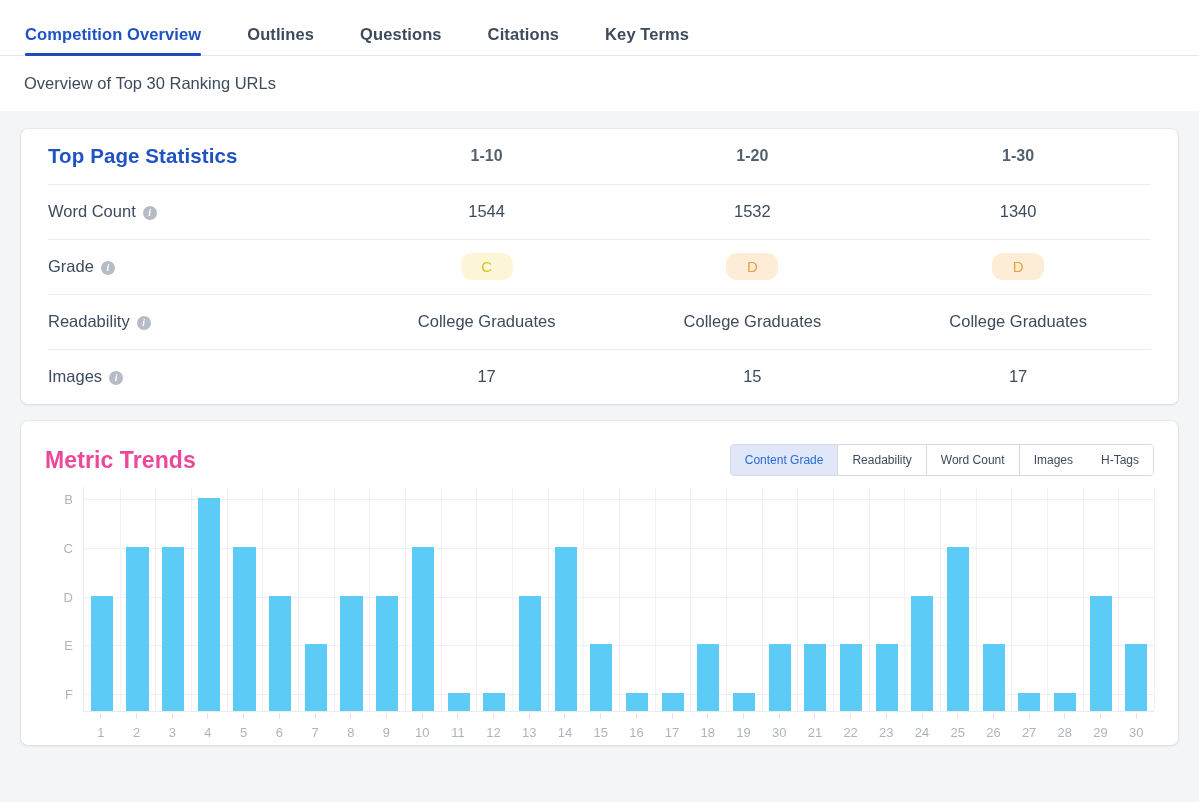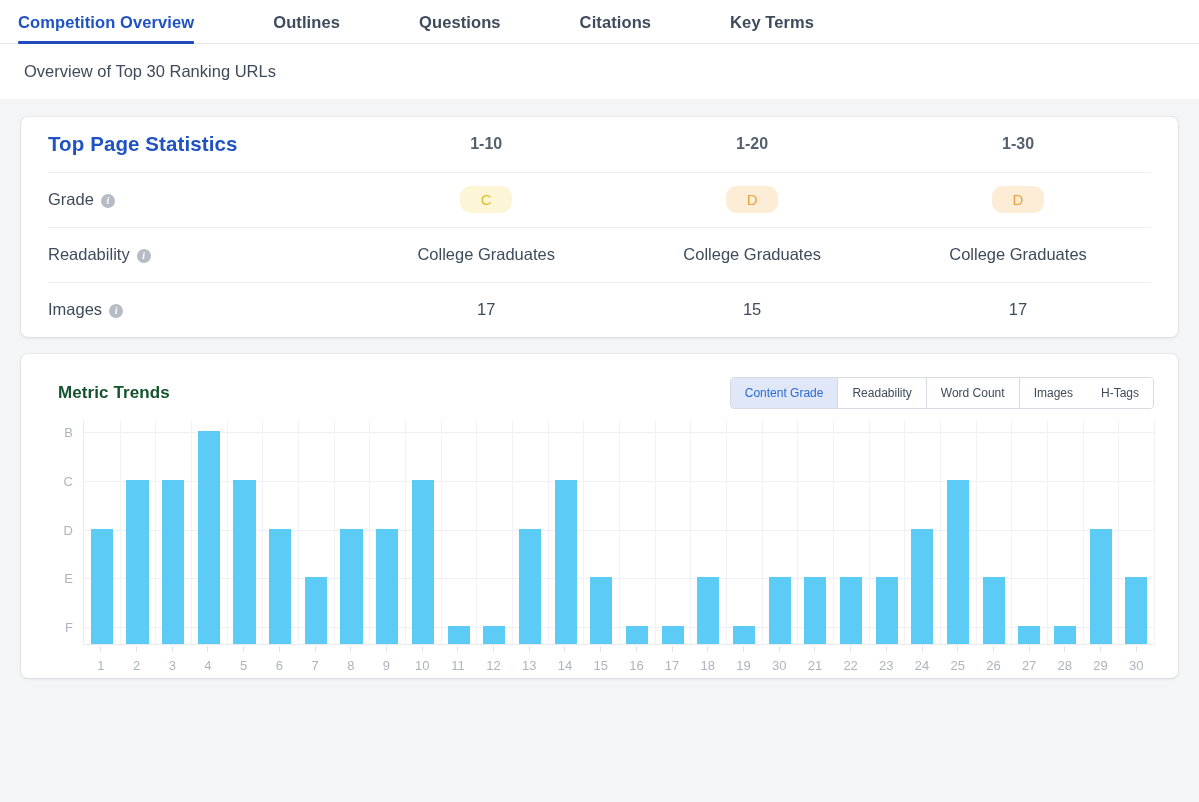--- a/index.html
+++ b/index.html
@@ -8,26 +8,25 @@
     height: 802px;
     overflow: hidden;
     background: #f4f5f7;
     font-family: "Liberation Sans", sans-serif;
     -webkit-font-smoothing: antialiased;
   }
 
   
   .tabbar {
     background: #ffffff;
-    height: 44px;
+    height: 56px;
     display: flex;
     align-items: flex-end;
-    padding-left: 18px;
+    padding-left: 25px;
     border-bottom: 1px solid #e6e8ec;
-    gap: 33px;
   }
   .tab {
     font-size: 16.5px;
     color: #3d4b5c;
     padding: 0 0 11px 0;
     margin-right: 46px;
     cursor: pointer;
     white-space: nowrap;
     position: relative;
     letter-spacing: .1px;
@@ -149,25 +148,24 @@
     position: relative;
     overflow: hidden;
   }
   .trends-head {
     display: flex;
     align-items: center;
     justify-content: space-between;
     height: 38px;
   }
   .trends-title {
-    font-size: 17px;
-    color: #14532d;
+    font-size: 23px;
+    color: #ec4899;
     font-weight: 700;
     letter-spacing: .1px;
-    margin-left: 13px;
   }
   .btn-group {
     display: flex;
     border: 1px solid #d6dae0;
     border-radius: 4px;
     overflow: hidden;
     background: #ffffff;
     height: 32px;
   }
   .btn-group .gbtn {
@@ -286,20 +284,28 @@
   <div class="card stats-card">
     <table class="stats-table">
       <tbody>
           <tr>
         <th class="hdr-title">Top Page Statistics</th>
         <th class="hdr-col">1-10</th>
         <th class="hdr-col">1-20</th>
         <th class="hdr-col">1-30</th>
       </tr>
 
+      <tr>
+        <td class="row-label">
+          <span>Word Count</span><span class="info-icon">i</span>
+        </td>
+        <td class="row-val">1544</td>
+        <td class="row-val">1532</td>
+        <td class="row-val">1340</td>
+      </tr>
 
       <tr>
         <td class="row-label">
           <span>Grade</span><span class="info-icon">i</span>
         </td>
         <td class="row-val">
           <span class="grade-badge grade-c">C</span>
         </td>
         <td class="row-val">
           <span class="grade-badge grade-d">D</span>

